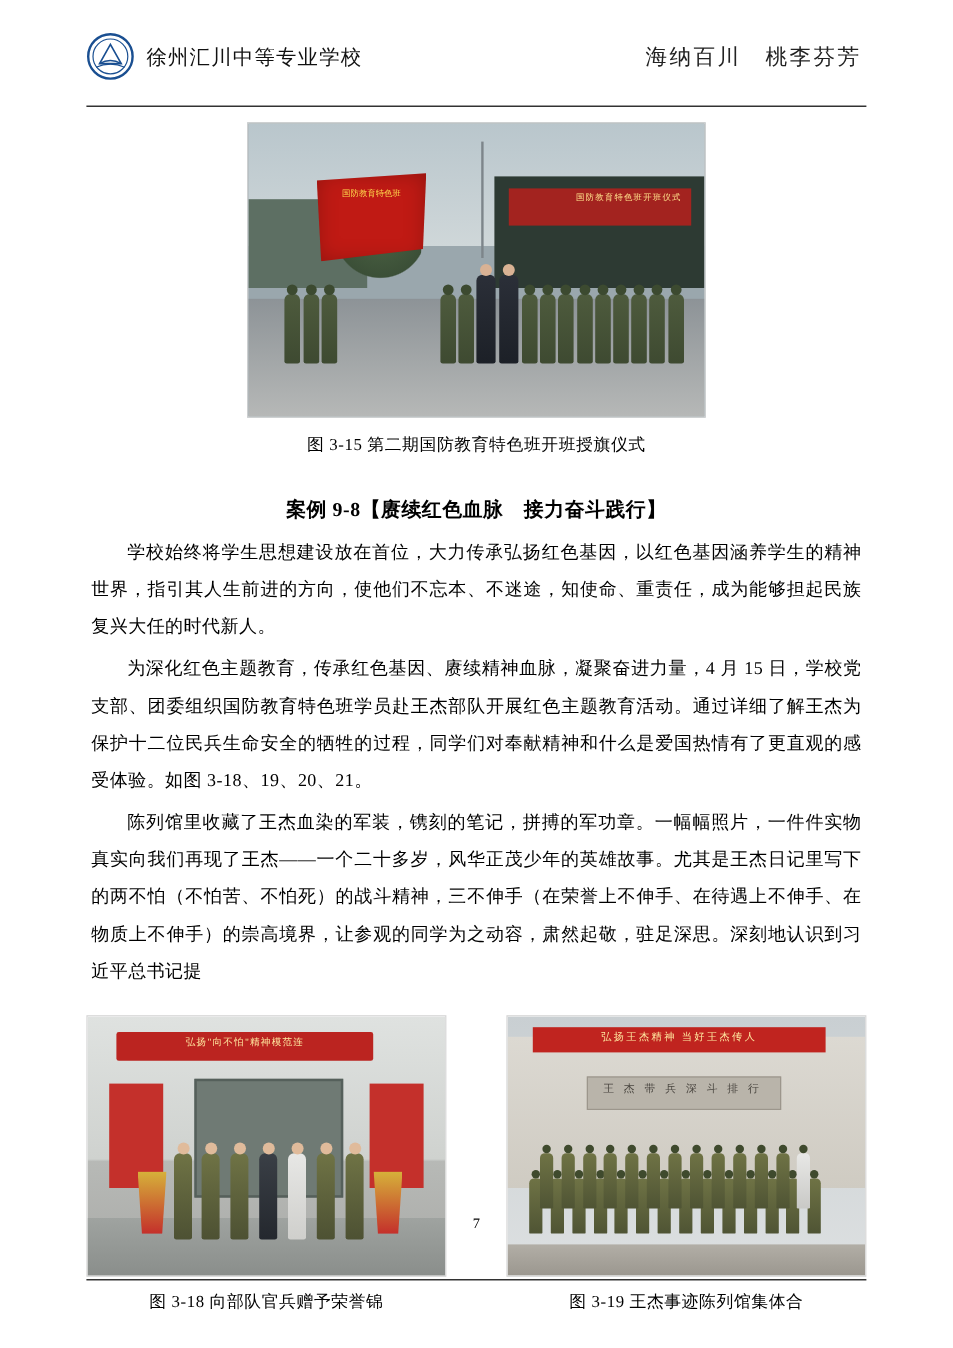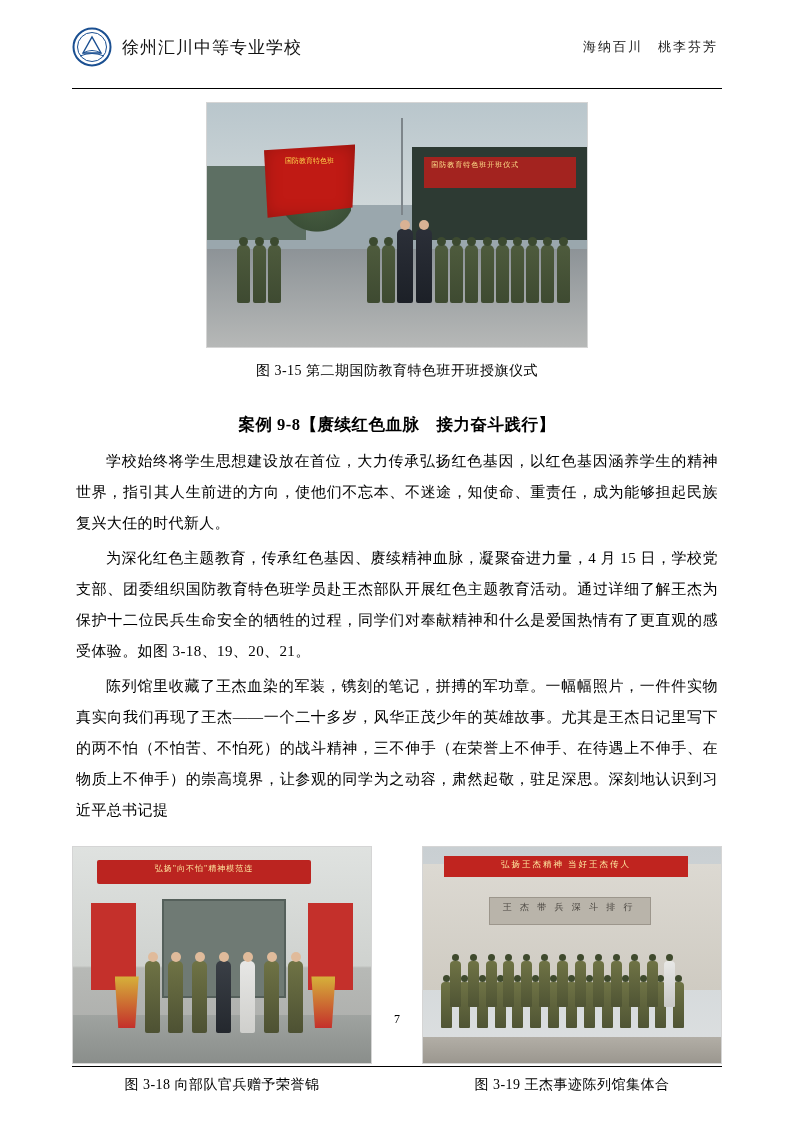--- a/index.html
+++ b/index.html
@@ -47,21 +47,21 @@
   .logo svg { display: block; }
   .school-name {
     font-family: "Liberation Serif", "DejaVu Serif", serif;
     font-size: 17px;
     letter-spacing: 1px;
     color: #111;
     white-space: nowrap;
   }
   .header-right {
     font-family: Liberation Serif, serif;
-    font-size: 13px;
+    font-size: 18px;
     letter-spacing: 2px;
     color: #222;
     white-space: nowrap;
     padding-right: 4px;
   }
   .header-rule {
     position: absolute;
     left: 72px;
     right: 72px;
     top: 88px;
@@ -164,21 +164,21 @@
   .ph1-bldgR {
     position: absolute; right: 0; top: 18%; width: 46%; height: 38%;
     background: #2d3a33;
   }
   .ph1-banner {
     position: absolute; right: 3%; top: 22%; width: 40%; height: 13%;
     background: #a3231f;
   }
   .ph1-banner-txt {
     position: absolute; right: 5%; top: 23.5%; width: 36%;
-    text-align: left; color: #ffe08a; font-size: 7px; letter-spacing: 1px;
+    text-align: right; color: #ffe08a; font-size: 7px; letter-spacing: 1px;
   }
   .ph1-tree {
     position: absolute; left: 20%; top: 20%; width: 18%; height: 34%;
     background: radial-gradient(circle at 50% 50%, #4c6344 0%, #3b4f37 70%, rgba(59,79,55,0) 72%);
   }
   .ph1-pole {
     position: absolute; left: 51%; top: 6%; width: 2px; height: 40%;
     background: #7d858a;
   }
   .ph1-ground {

